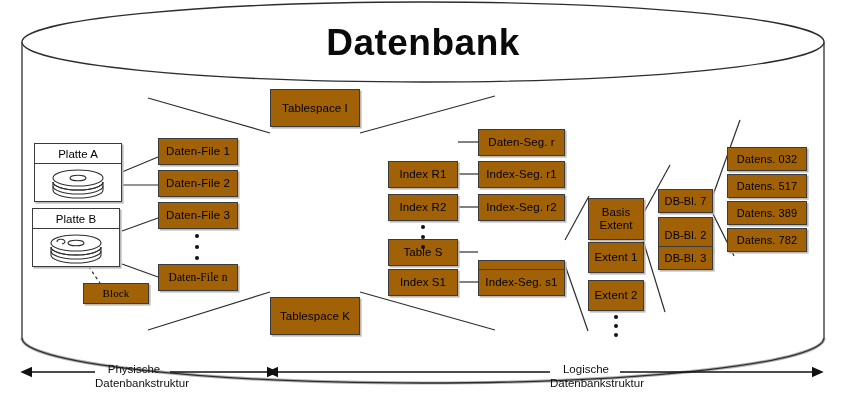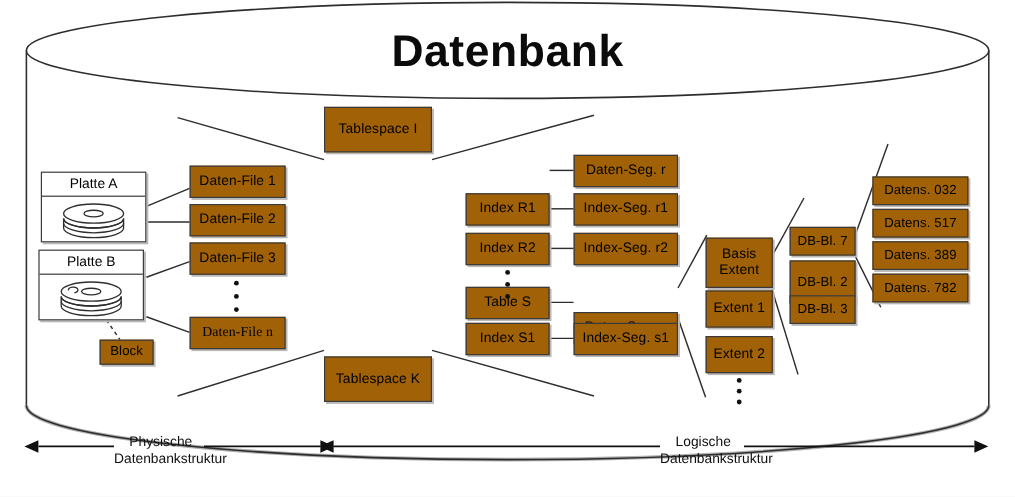--- a/index.html
+++ b/index.html
@@ -177,21 +177,21 @@
           <path d="M18,22 A25,8 0 0 0 68,22" fill="none"></path>
           <path d="M18,18 A25,8 0 0 0 68,18" fill="none"></path>
           <ellipse cx="43" cy="14" rx="25" ry="8"></ellipse>
           <ellipse cx="43" cy="14" rx="8" ry="2.8"></ellipse>
           <path d="M24,13 a4,2.4 0 1 1 5,2" fill="#fff"></path>
         </g>
       </svg>
     </div>
   </div>
 
-  <div class="node small" style="left:83px;top:283px;width:45px;height:21px;">Block</div>
+  <div class="node small" style="left:83px;top:283px;width:66px;height:21px;font-family:Liberation Serif, serif;">Block</div>
 
   <div class="node" style="left:158px;top:138px;width:80px;height:27px;">Daten-File 1</div>
   <div class="node" style="left:158px;top:170px;width:80px;height:27px;">Daten-File 2</div>
   <div class="node" style="left:158px;top:202px;width:80px;height:27px;">Daten-File 3</div>
   <div class="vdots" style="left:194px;top:234px;width:6px;height:26px;">
     <i></i>
       <i></i>
       <i></i>
   </div>
   <div class="node" style="left:158px;top:264px;width:80px;height:27px;font-family:Liberation Serif, serif;">Daten-File n</div>

